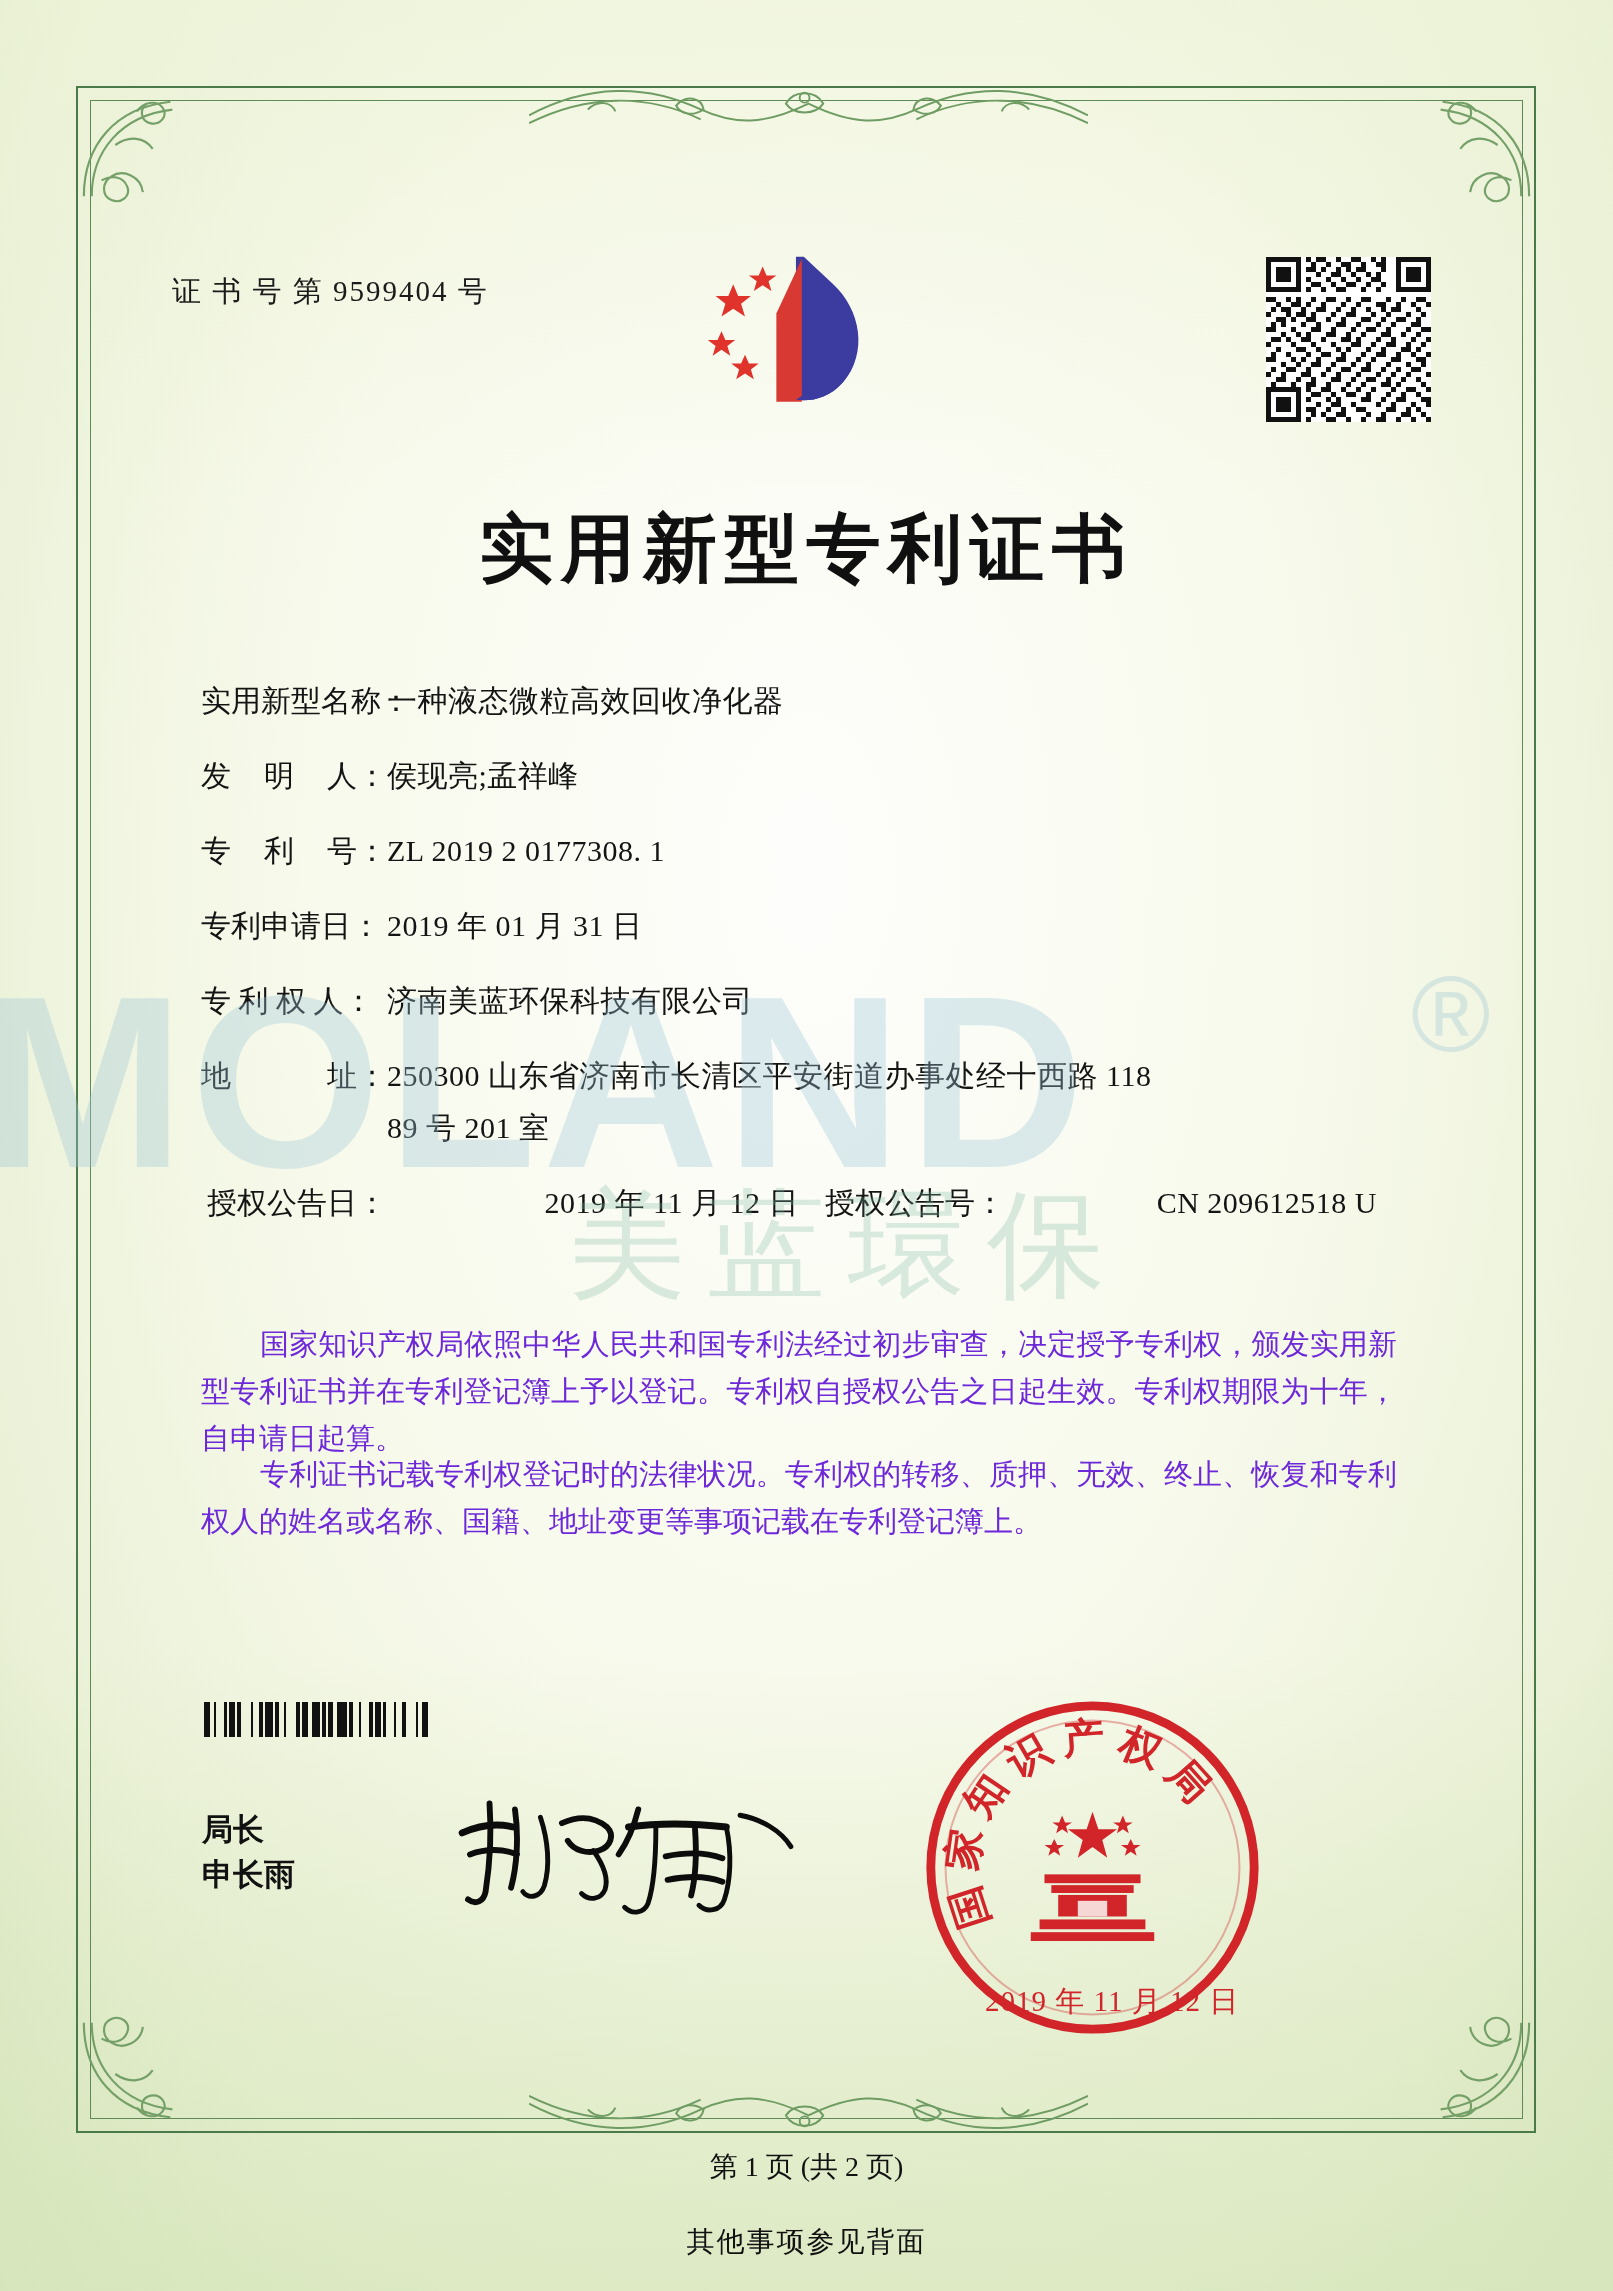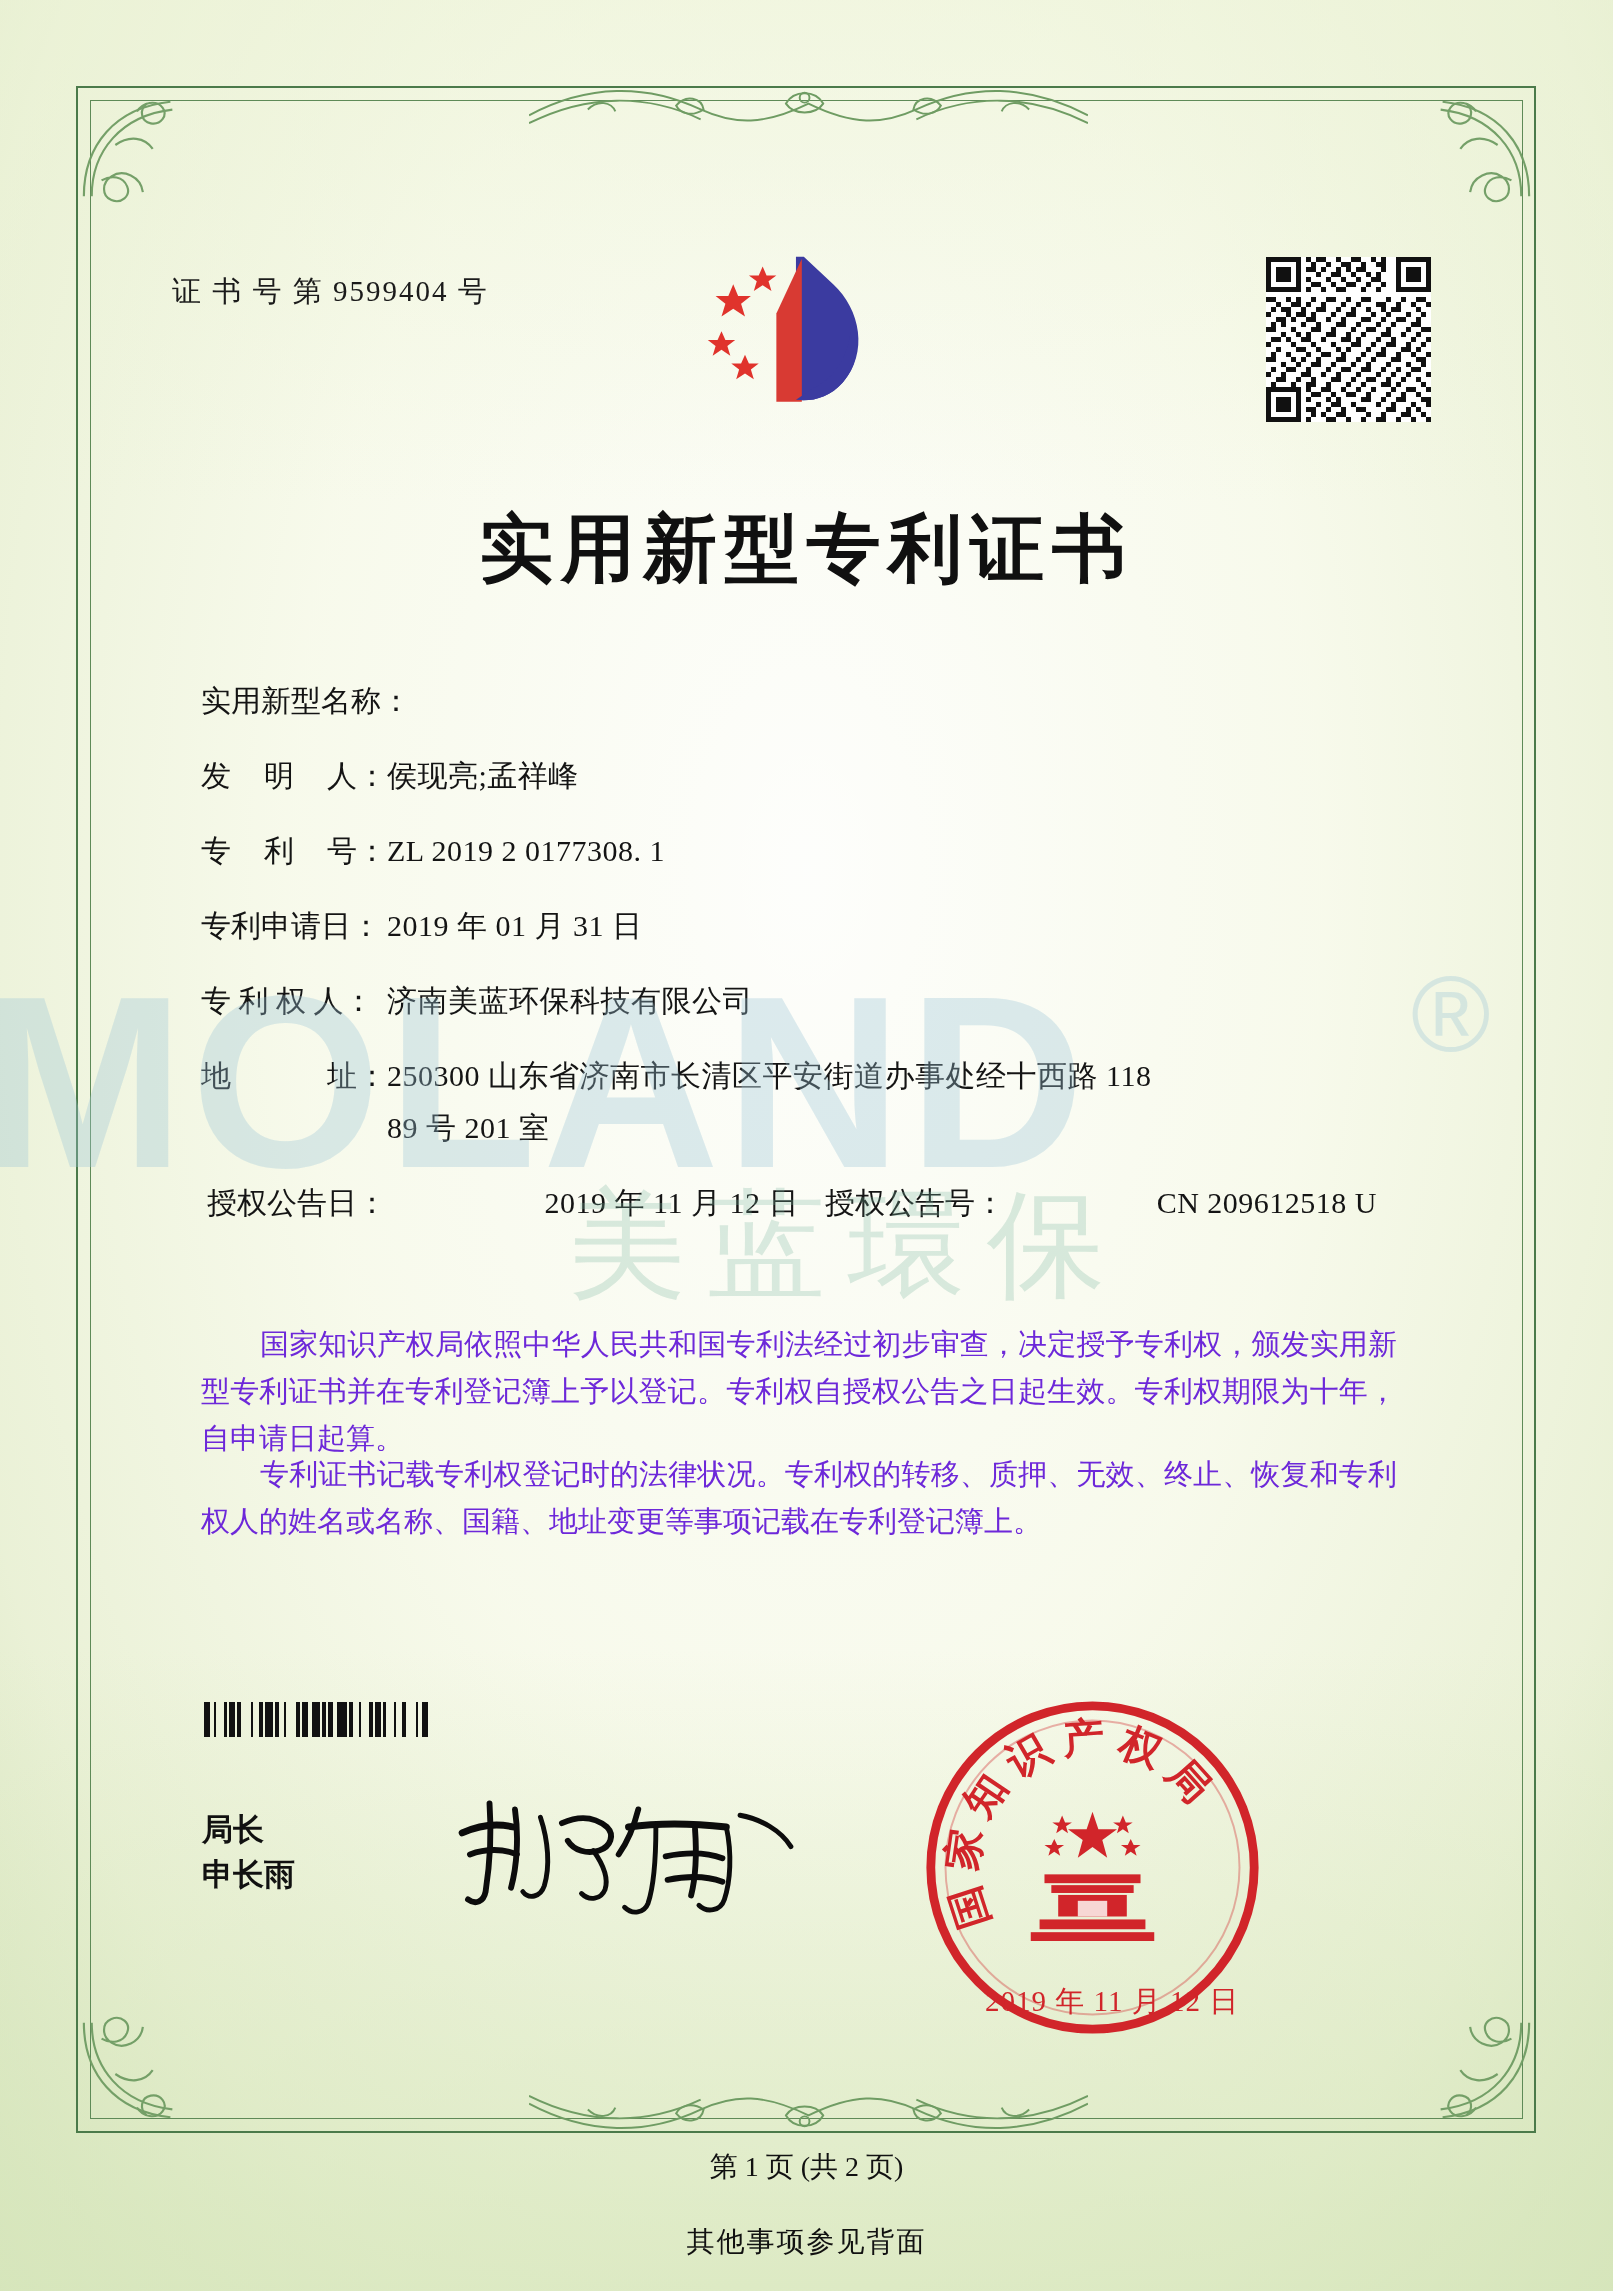--- a/index.html
+++ b/index.html
@@ -665,20 +665,21 @@
       </g>
     </svg>
   </div>
 
   <div class="title">实用新型专利证书</div>
 
   <div class="fields">
 
     <div class="field-row">
       <div class="field-label">实用新型名称：</div>
+      <div class="field-value">一种液态微粒高效回收净化器</div>
     </div>
 
     <div class="field-row">
       <div class="field-label spread">
         <span>发</span>
         <span>明</span>
         <span>人：</span>
       </div>
       <div class="field-value">侯现亮;孟祥峰</div>
     </div>

